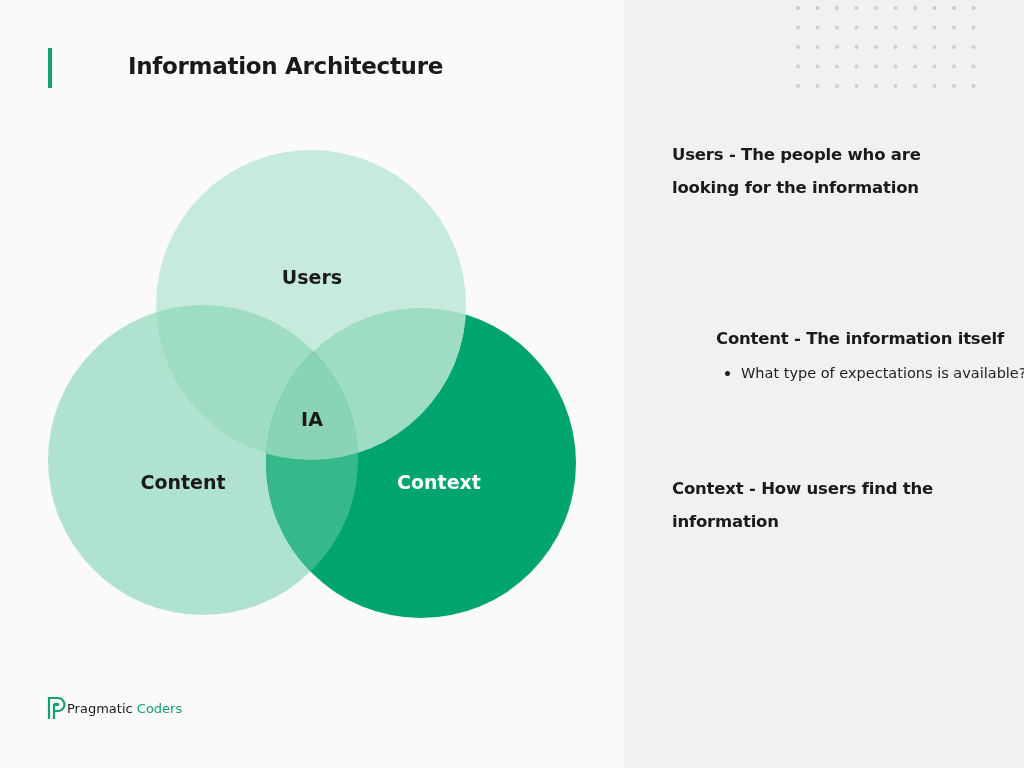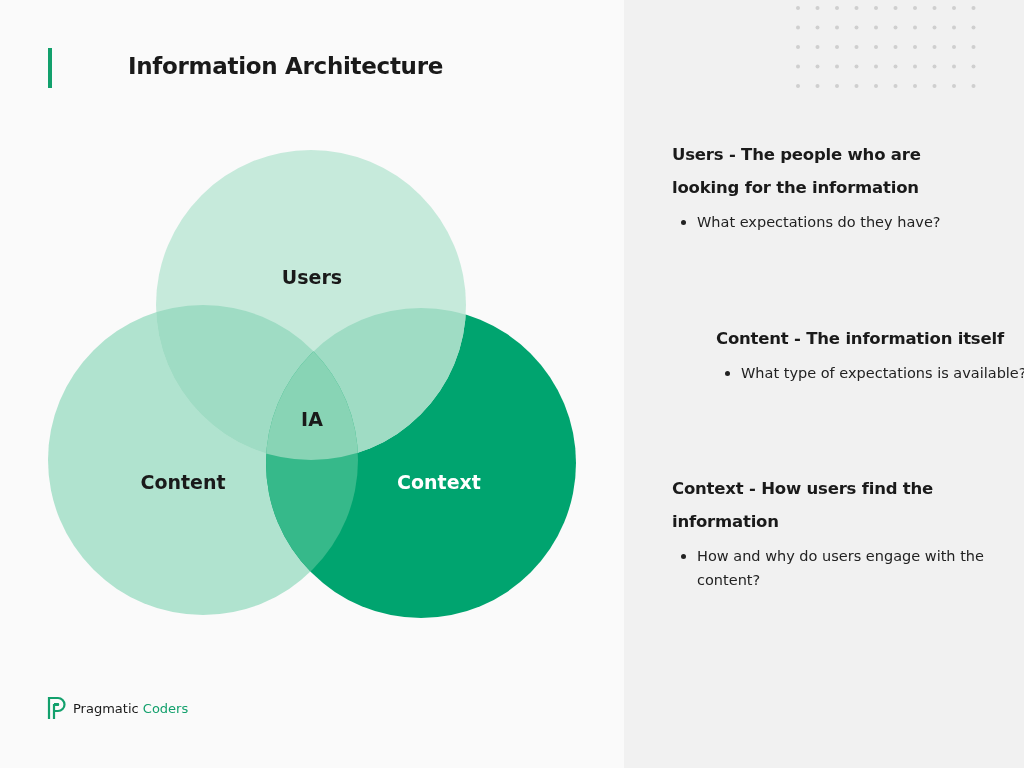--- a/index.html
+++ b/index.html
@@ -3,21 +3,21 @@
 <meta charset="utf-8">
 <style>
   html, body { margin:0; padding:0; }
   body { width:1024px; height:768px; position:relative; overflow:hidden; background:#fafafa; font-family:"DejaVu Sans", sans-serif; color:#1a1a1a; }
   .left { position:absolute; left:0; top:0; width:624px; height:768px; background:#fafafa; }
   .right { position:absolute; left:624px; top:0; width:400px; height:768px; background:#f1f1f1; }
   .accent-bar { position:absolute; left:48px; top:48px; width:4px; height:40px; background:#12a06c; }
   .title { position:absolute; left:88px; top:53px; font-size:23px; font-weight:bold; letter-spacing:-0.3px; color:#1a1a1a;margin-left:40px; }
   .venn { position:absolute; left:0; top:0; }
   .dots { position:absolute; left:792px; top:2px; }
-  .logo { position:absolute; left:47px; top:696px; display:flex; align-items:center; gap:6px; }
+  .logo { position:absolute; left:47px; top:696px; display:flex; align-items:center; }
   .logo-text { font-size:13px; color:#1a1a1a; }
   .logo-text .accent { color:#12a06c; }
   .section { position:absolute; left:672px; width:320px; }
   .section h3 { margin:0; font-size:16.5px; font-weight:bold; line-height:33px; letter-spacing:-0.2px; color:#1a1a1a; }
   .section ul { margin:6px 0 0 0; padding:0; list-style:none; }
   .section li { position:relative; padding-left:25px; font-size:14.5px; line-height:24px; color:#222; margin-bottom:12px; }
   .section li::before { content:""; position:absolute; left:9px; top:10px; width:5px; height:5px; border-radius:50%; background:#222; }
 </style>
 </head>
 <body>
@@ -120,35 +120,33 @@
       <circle cx="123" cy="84" r="2"></circle>
       <circle cx="142.5" cy="84" r="2"></circle>
       <circle cx="162" cy="84" r="2"></circle>
       <circle cx="181.5" cy="84" r="2"></circle>
   </g>
 </svg>
 
 <div class="section" style="top:138px;">
   <h3>Users - The people who are looking for the information</h3>
   <ul>
-    <li>What expectations do they have?</li>
   </ul>
 </div>
 
 <div class="section" style="top:322px;margin-left:44px;">
   <h3>Content - The information itself</h3>
   <ul>
     <li>What type of expectations is available?</li>
   </ul>
 </div>
 
 <div class="section" style="top:472px;">
   <h3>Context - How users find the information</h3>
   <ul>
-    <li>How and why do users engage with the content?</li>
   </ul>
 </div>
 
 <div class="logo">
   <svg width="20" height="24" viewBox="0 0 20 24">
     <path d="M2 23 V2 H11 A6.5 6.5 0 0 1 11 15 H7 V9 H11 A1 1 0 0 0 11 8 H7 M7 8 V23" fill="none" stroke="#12a06c" stroke-width="2.2"></path>
   </svg>
   <span class="logo-text">
     <span>Pragmatic</span>
     <span class="accent">Coders</span>

